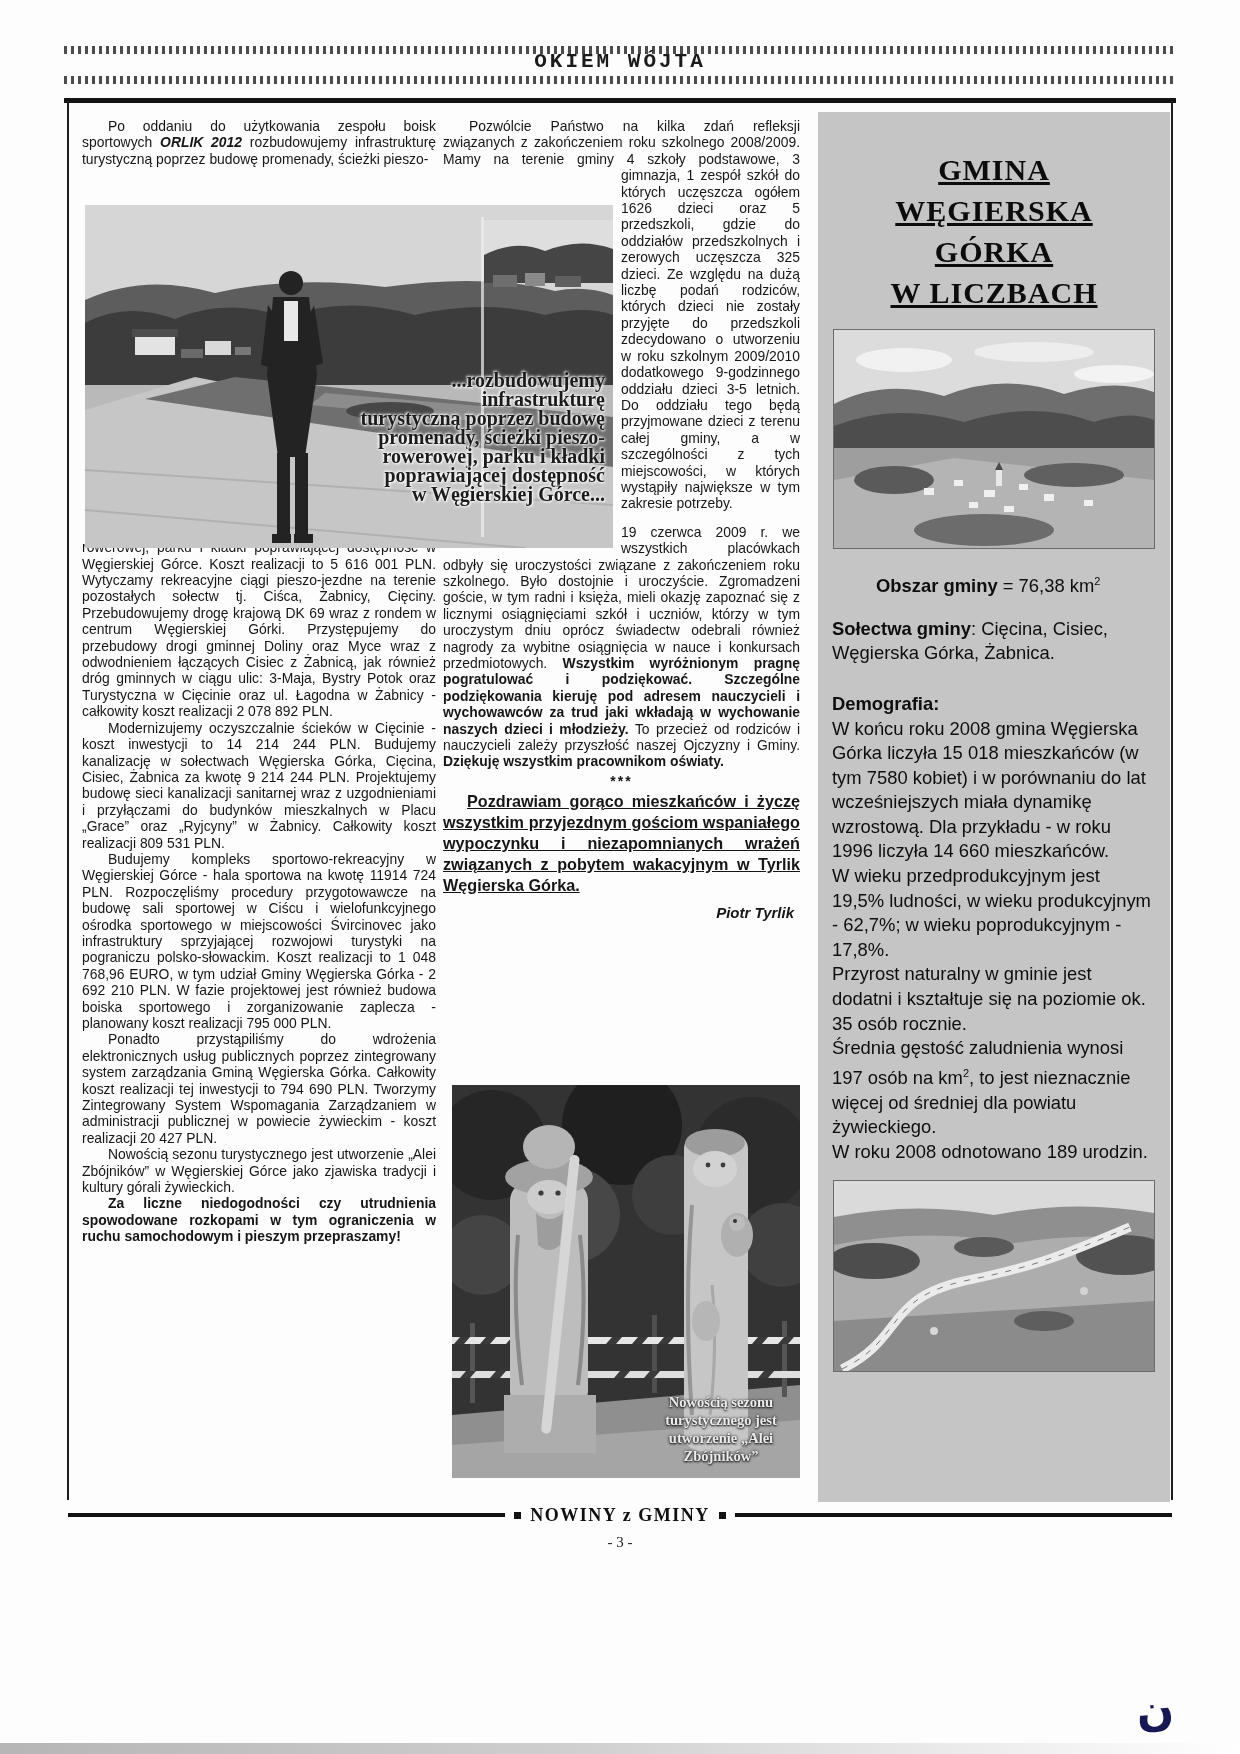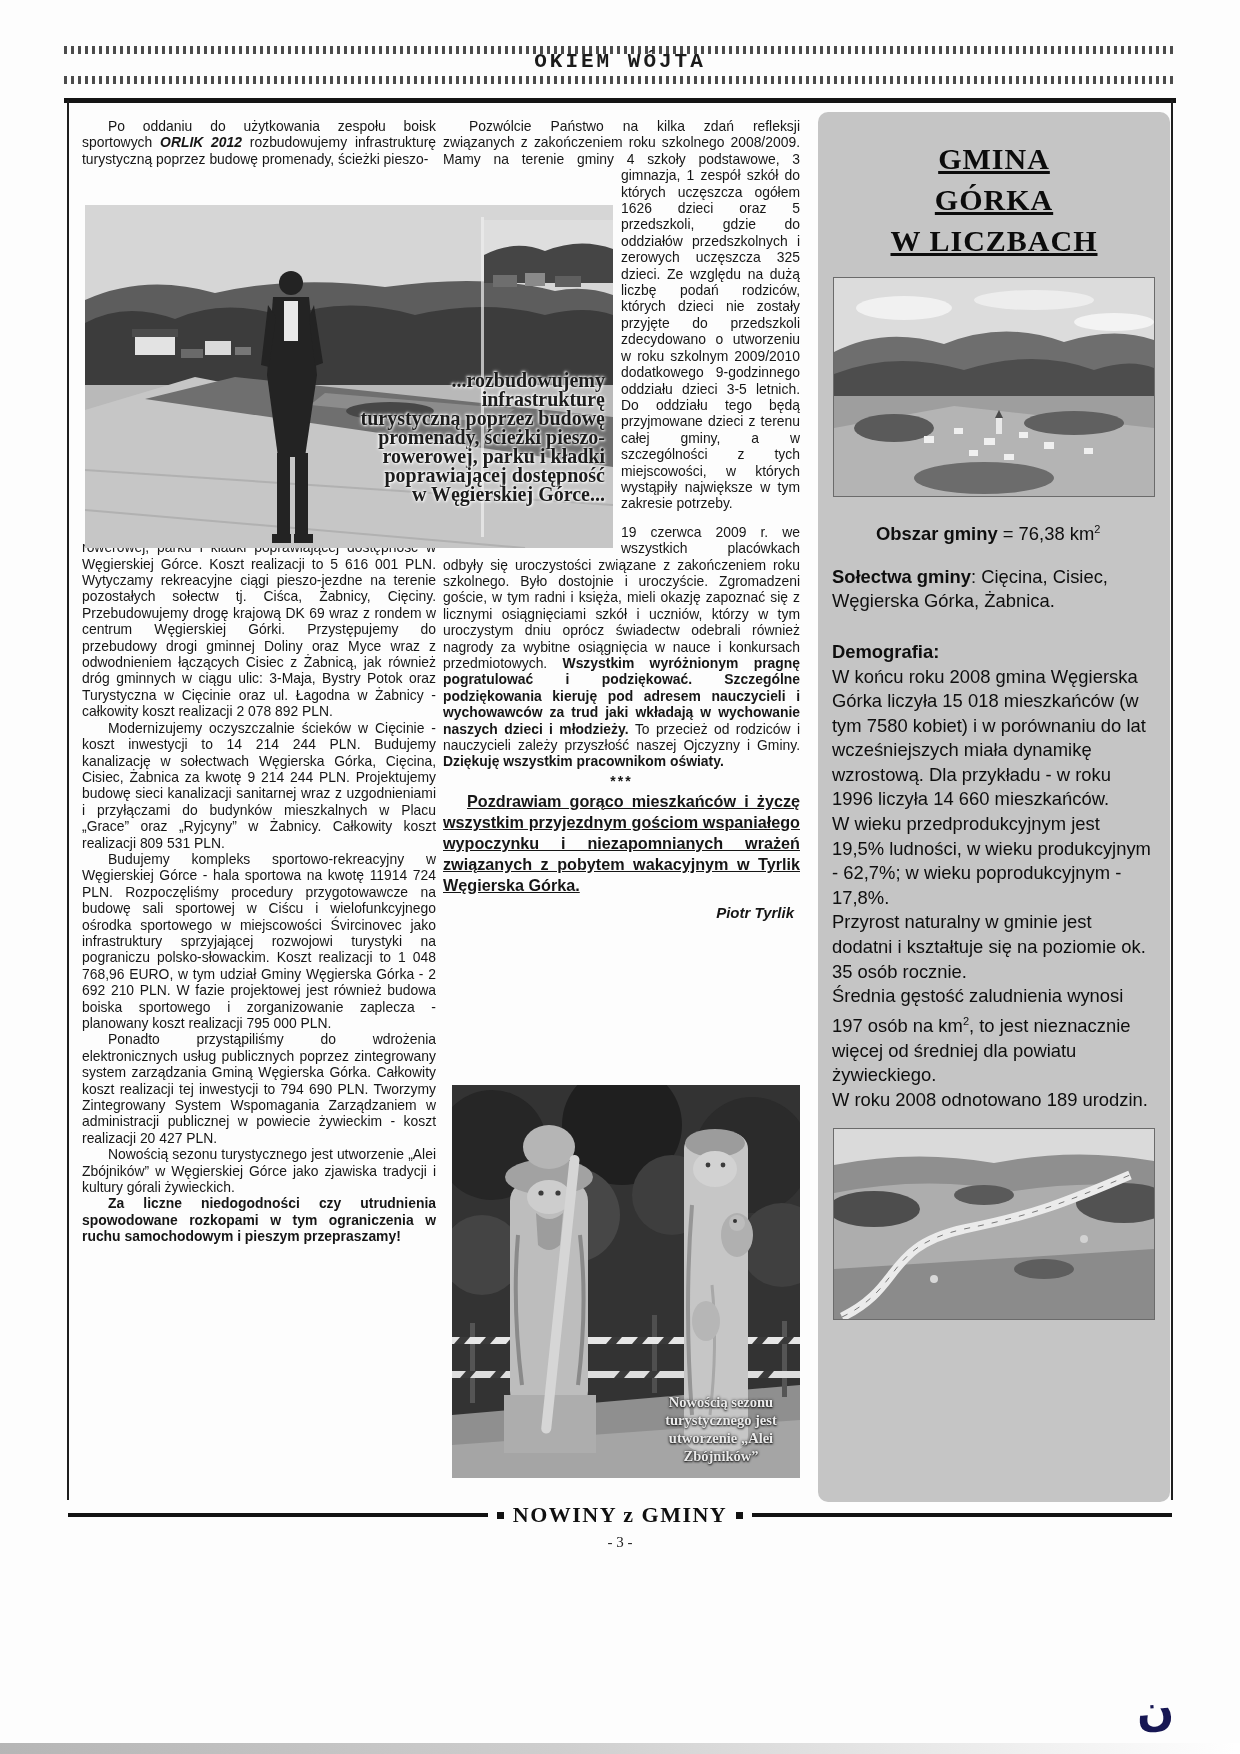--- a/index.html
+++ b/index.html
@@ -43,39 +43,39 @@
   .ph1cap{position:absolute;right:8px;bottom:44px;text-align:right;
           font-family:"Liberation Serif",serif;font-weight:bold;font-size:20px;line-height:19px;
           color:#1c1c1c;text-shadow:0 0 4px rgba(255,255,255,.95),1px 1px 2px rgba(255,255,255,.9),
           -1px -1px 2px rgba(255,255,255,.85);}
   .ph3cap{position:absolute;right:0;bottom:13px;width:158px;text-align:center;
           font-family:"Liberation Serif",serif;font-weight:bold;font-size:14.5px;line-height:18px;
           color:#ececec;text-shadow:0 1px 2px #111,0 0 3px #222;}
 
   
   .sidebar{position:absolute;left:818px;top:112px;width:352px;height:1390px;background:#c5c5c5;
-           box-sizing:border-box;padding:26px 14px 0 14px;border-radius:10px;}
+           box-sizing:border-box;padding:37px 14px 0 14px;}
   .sb-tline{font-family:"Liberation Serif",serif;font-weight:bold;font-size:30px;line-height:41px;
             text-align:center;text-decoration:underline;letter-spacing:1px;color:#0c0c0c;}
   .sb-photo{margin:16px auto 0 auto;width:320px;height:218px;border:1px solid #6b6b6b;
             background:#a8a8a8;overflow:hidden;}
   .sb-photo svg{display:block;width:100%;height:100%;}
   .sb-photoB{height:190px;margin-top:16px;}
   .sb-p{margin:0;font-size:18.4px;line-height:24.6px;color:#0e0e0e;text-align:left;}
   .sb-area{margin-top:20px;margin-left:44px;}
   .sb-vill{margin-top:18px;}
   .sb-demo-label{margin-top:26px;}
   .sb-p sup{font-size:11px;}
 
   
   .footer{position:absolute;top:1502px;left:68px;right:68px;height:26px;
           display:flex;align-items:center;gap:9px;}
   .frule{flex:1;height:4px;background:#121212;}
   .fsq{width:7px;height:7px;background:#121212;}
-  .masthead{font-family:"Liberation Serif",serif;font-weight:bold;font-size:22px;
+  .masthead{font-family:"Liberation Serif",serif;font-weight:bold;font-size:18px;
             letter-spacing:1.5px;color:#101010;white-space:nowrap;}
   .pagenum{position:absolute;top:1534px;left:0;right:0;text-align:center;
            font-family:"Liberation Serif",serif;font-size:15px;color:#222;}
   .corner-mark{position:absolute;left:1136px;top:1684px;font-family:"DejaVu Sans",sans-serif;
                font-size:44px;font-weight:bold;color:#171753;transform:rotate(-5deg);}
   .scan-edge{position:absolute;bottom:0;left:0;right:0;height:11px;opacity:.65;
              background:linear-gradient(to right,#8f8f8f 0%,#b5b5b5 45%,#e2e2e2 78%,#ffffff 100%);}
 </style>
 </head>
 <body>
@@ -223,20 +223,21 @@
       <div>Nowością sezonu</div>
       <div>turystycznego jest</div>
       <div>utworzenie „Alei</div>
       <div>Zbójników”</div>
     </div>
   </div>
 
   <aside class="sidebar">
     <div>
       <div class="sb-tline">GMINA</div>
+      <div class="sb-tline">WĘGIERSKA</div>
       <div class="sb-tline">GÓRKA</div>
       <div class="sb-tline">W LICZBACH</div>
     </div>
     <div class="sb-photo">
       <svg viewBox="0 0 320 218" preserveAspectRatio="none">
         <rect width="320" height="218" fill="#a8a8a8"></rect>
         <rect width="320" height="100" fill="#dcdcdc"></rect>
         <ellipse cx="70" cy="30" rx="48" ry="12" fill="#f1f1f1"></ellipse>
         <ellipse cx="200" cy="22" rx="60" ry="10" fill="#ededed"></ellipse>
         <ellipse cx="280" cy="44" rx="40" ry="9" fill="#f3f3f3"></ellipse>

